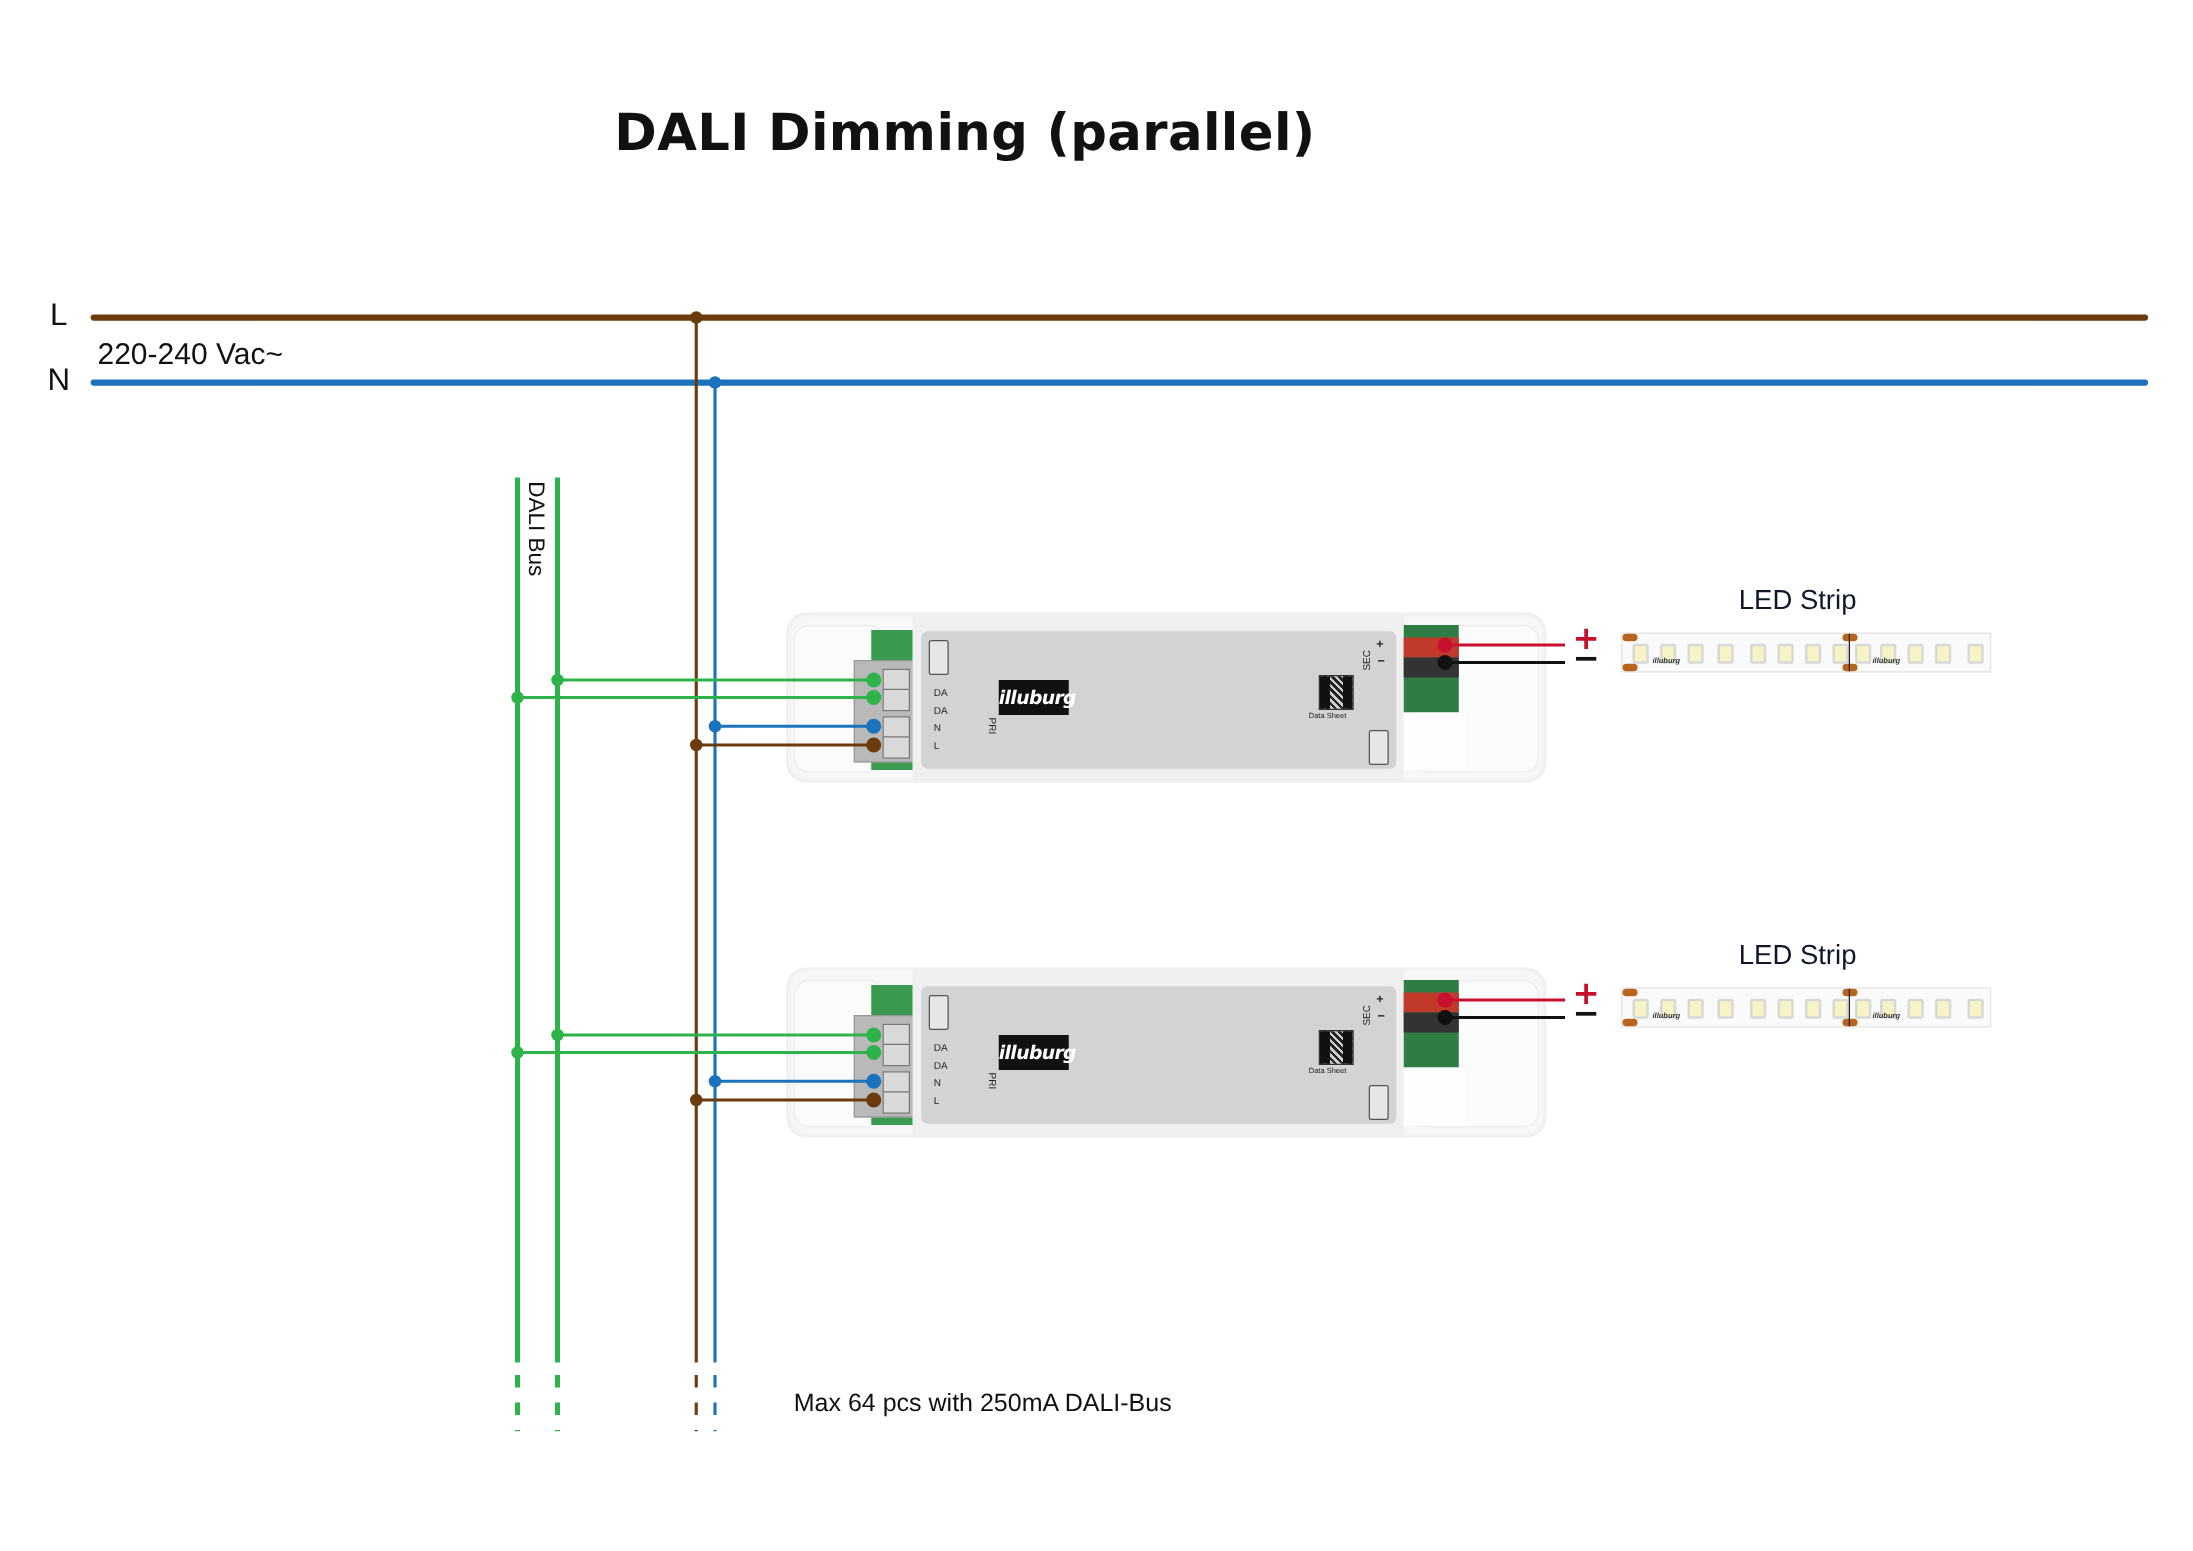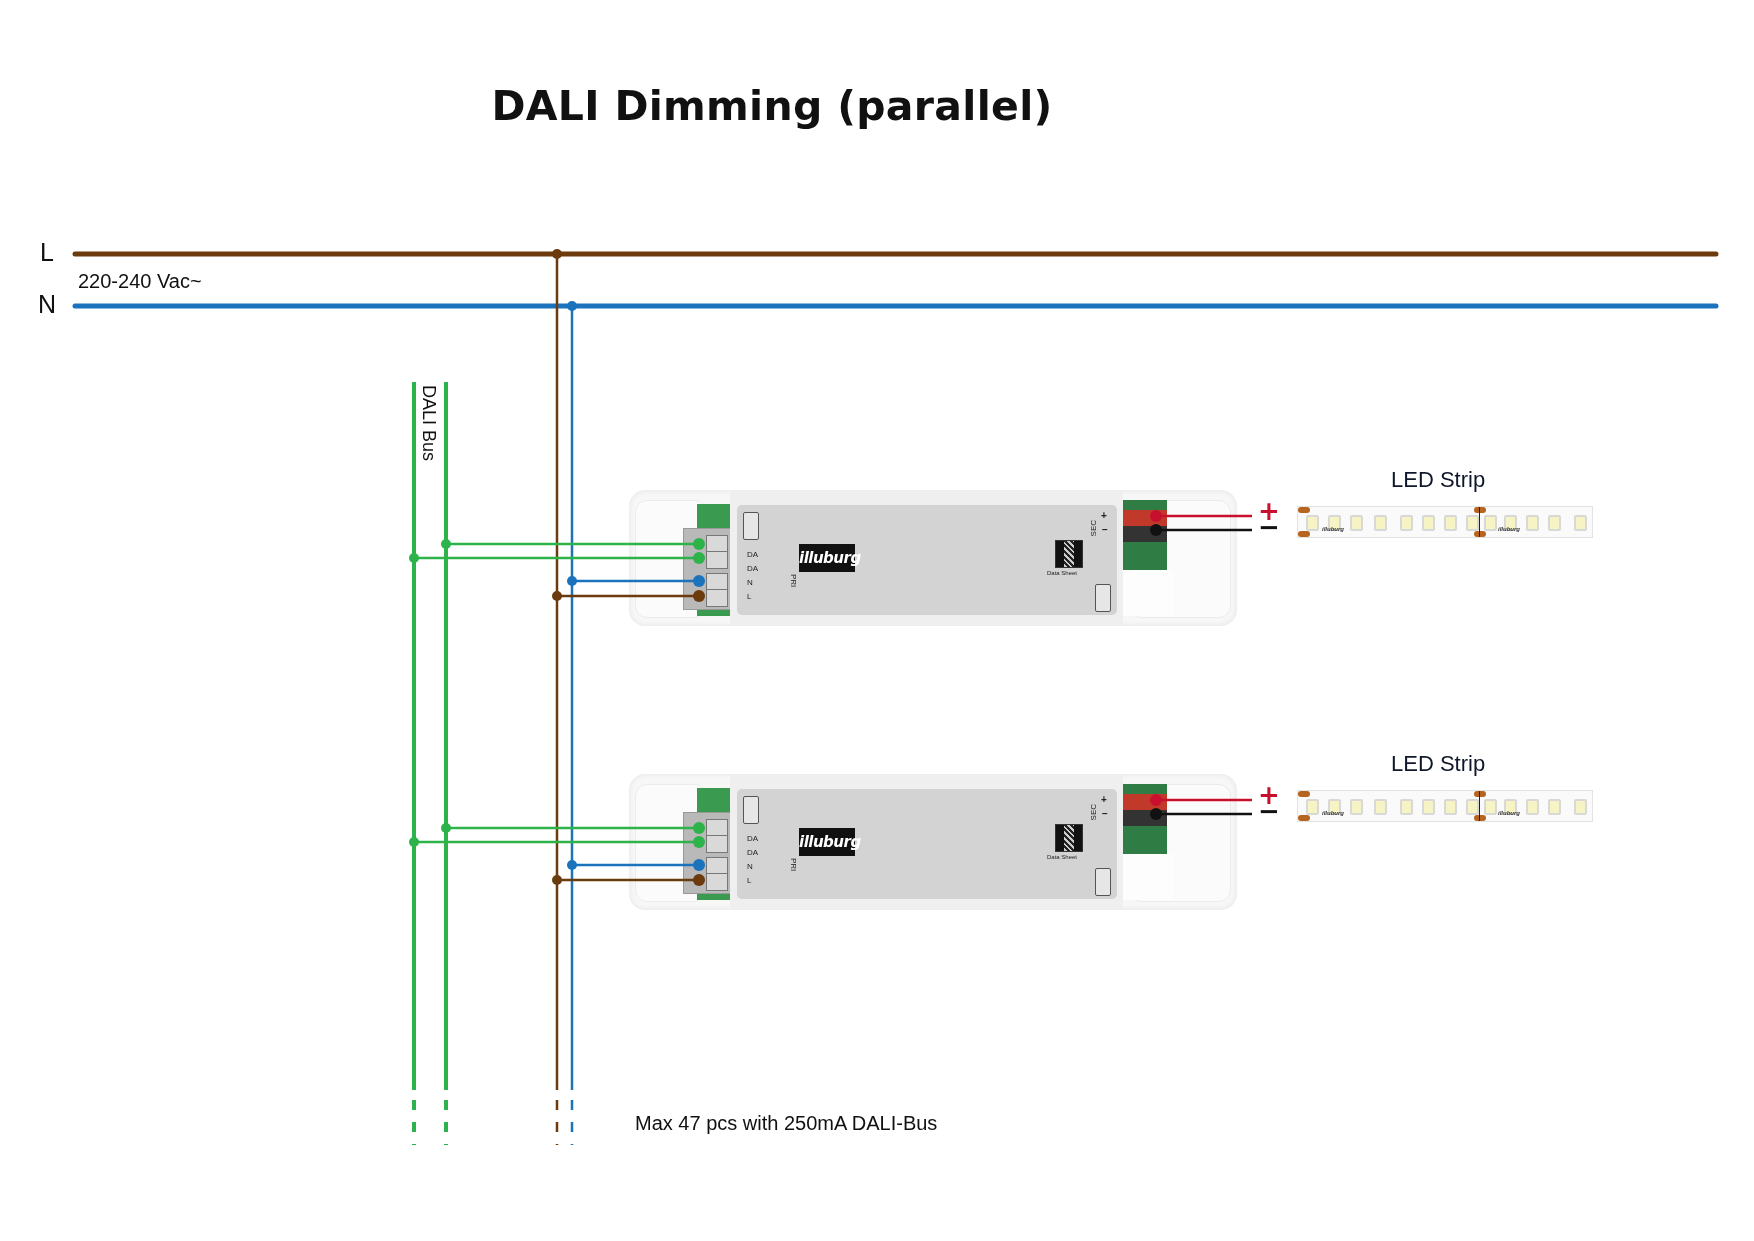--- a/index.html
+++ b/index.html
@@ -1,21 +1,21 @@
 <!DOCTYPE html>
 <html><head>
 <meta charset="utf-8">
 <style>
   html, body { margin: 0; padding: 0; background: #ffffff; }
   body { width: 1754px; height: 1241px; position: relative; overflow: hidden; font-family: "Liberation Sans", sans-serif; }
   #title { position: absolute; left: 0; width: 1544px; top: 82px; text-align: center; font-family: "DejaVu Sans", sans-serif; font-weight: bold; font-size: 41px; color: #111; letter-spacing: 0.3px; }
   .lbl { position: absolute; font-family: "Liberation Sans", sans-serif; color: #111; }
   #lbl-L { left: 40px; top: 238px; font-size: 25px; }
   #lbl-N { left: 38px; top: 290px; font-size: 25px; }
-  #lbl-voltage { left: 78px; top: 270px; font-size: 20px; }
+  #lbl-voltage { left: 78px; top: 270px; font-size: 24px; }
   #lbl-dalibus { left: 418px; top: 385px; font-size: 18px; writing-mode: vertical-rl; }
   #lbl-note { left: 635px; top: 1112px; font-size: 20px; }
   .strip-title { position: absolute; font-size: 22px; color: #0f172a; }
   svg#diagram { position: absolute; left: 0; top: 0; }
   
   .driver { position: absolute; width: 608px; height: 136px; }
   .driver .shell { position: absolute; left: 0; top: 0; width: 608px; height: 136px; background: #f7f7f7; border-radius: 16px; box-shadow: 0 0 6px rgba(0,0,0,0.08) inset; }
   .driver .endcap-l { position: absolute; left: 6px; top: 10px; width: 70px; height: 116px; background: #fbfbfb; border-radius: 12px; border: 1px solid #ececec; }
   .driver .endcap-r { position: absolute; right: 6px; top: 10px; width: 100px; height: 116px; background: #fbfbfb; border-radius: 12px; border: 1px solid #ececec; }
   .driver .body { position: absolute; left: 101px; top: 0; width: 393px; height: 136px; background: #efefef; }
@@ -49,21 +49,21 @@
 </style>
 </head>
 <body>
 
 <div id="title">DALI Dimming (parallel)</div>
 
 <span id="lbl-L" class="lbl">L</span>
 <span id="lbl-N" class="lbl">N</span>
 <span id="lbl-voltage" class="lbl">220-240 Vac~</span>
 <span id="lbl-dalibus" class="lbl">DALI Bus</span>
-<span id="lbl-note" class="lbl">Max 47 pcs with 250mA DALI-Bus</span>
+<span id="lbl-note" class="lbl">Max 64 pcs with 250mA DALI-Bus</span>
 
 <div class="driver" style="left:629px; top:490px;">
   <div class="shell"></div>
   <div class="endcap-l"></div>
   <div class="endcap-r"></div>
   <div class="pcb-l"></div>
   <div class="term-l">
     <div class="term-slot" style="top:6px"></div>
     <div class="term-slot" style="top:22px"></div>
     <div class="term-slot" style="top:44px"></div>

